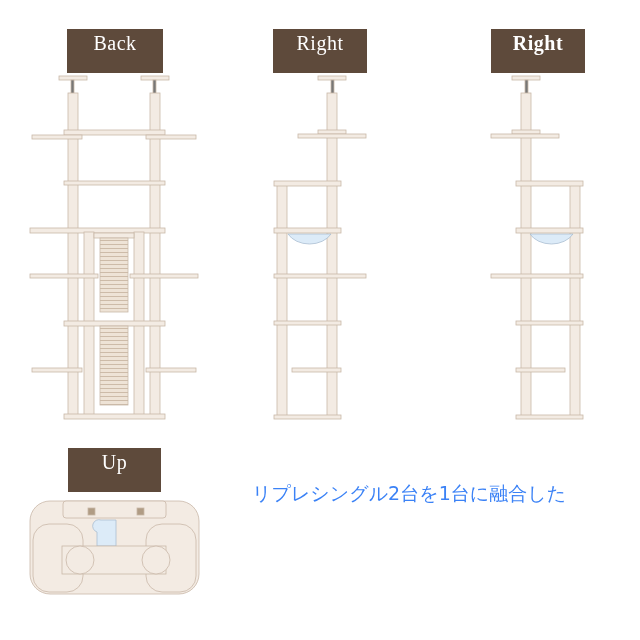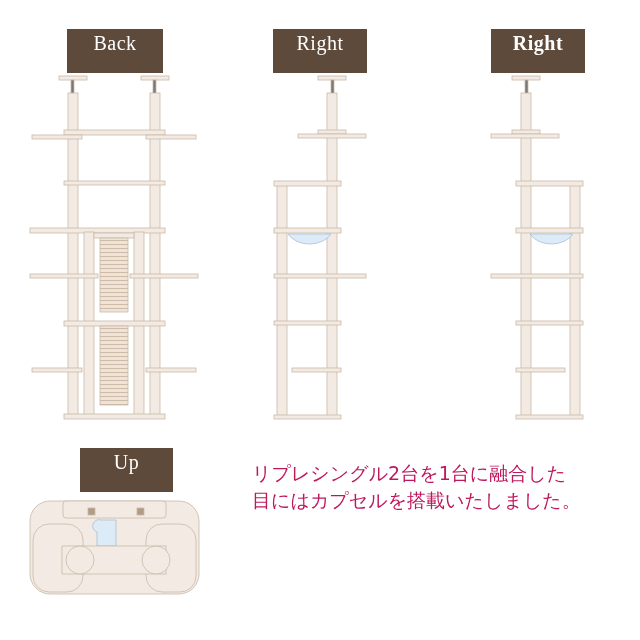--- a/index.html
+++ b/index.html
@@ -1,28 +1,28 @@
 <!DOCTYPE html>
 <html><head>
 <meta charset="utf-8">
 <style>
   html,body{margin:0;padding:0;background:#fff;}
   body{width:640px;height:640px;position:relative;overflow:hidden;font-family:"Liberation Sans",sans-serif;}
   .label{position:absolute;background:#5e4a3b;color:#fff;font-family:"Liberation Serif","DejaVu Serif",serif;font-size:20px;text-align:center;line-height:28px;height:44px;letter-spacing:0.5px;}
   svg{position:absolute;left:0;top:0;}
-  .desc{position:absolute;left:252px;top:460px;width:380px;color:#be185d;font-size:19px;line-height:27px;font-family:"DejaVu Sans",sans-serif;}
+  .desc{position:absolute;left:252px;top:480px;width:380px;color:#3b82f6;font-size:19px;line-height:27px;font-family:"DejaVu Sans",sans-serif;}
   .desc div{white-space:nowrap;}
 </style>
 </head>
 <body>
 
 <div class="label" style="left:67px;top:29px;width:96px;">Back</div>
 <div class="label" style="left:273px;top:29px;width:94px;">Right</div>
 <div class="label" style="left:491px;top:29px;width:94px;font-weight:bold;">Right</div>
-<div class="label" style="left:68px;top:448px;width:93px;margin-left:12px;">Up</div>
+<div class="label" style="left:68px;top:448px;width:93px;">Up</div>
 
 <svg width="640" height="640">
   <defs>
     <pattern id="stripes" width="4" height="4" patternUnits="userSpaceOnUse">
       <rect width="4" height="4" fill="#eee3d6"></rect>
       <rect width="4" height="1" fill="#cdbba8"></rect>
     </pattern>
   </defs>
   <g fill="#f3ebe3" stroke="#c9b8a8" stroke-width="0.8">
 
@@ -93,14 +93,13 @@
       <rect x="146" y="524" width="50" height="68" rx="16"></rect>
       <rect x="62" y="546" width="104" height="28"></rect>
       <circle cx="80" cy="560" r="14"></circle>
       <circle cx="156" cy="560" r="14"></circle>
     </g>
   </g>
 </svg>
 
 <div class="desc">
   <div>リプレシングル2台を1台に融合した</div>
-  <div>目にはカプセルを搭載いたしました。</div>
 </div>
 
 </body></html>

